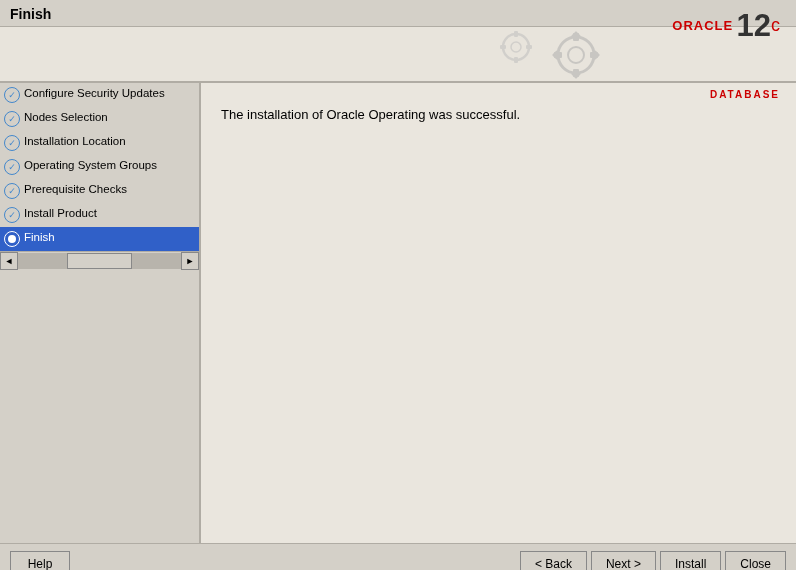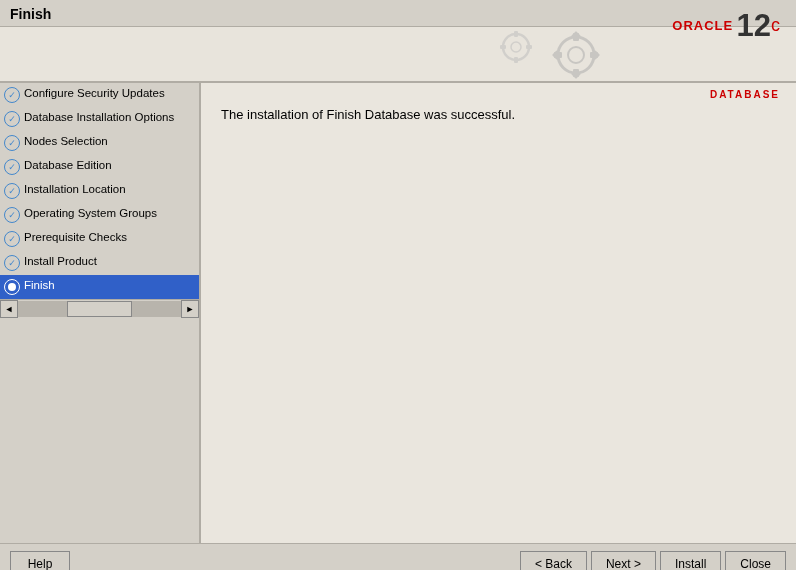--- a/index.html
+++ b/index.html
@@ -274,29 +274,21 @@
 
   <div class="sidebar">
     <div id="sidebar-items">
 
     <div class="sidebar-item">
           <div class="step-icon completed"></div>
           <span class="sidebar-item-label">Configure Security Updates</span>
         </div>
         <div class="sidebar-item">
           <div class="step-icon completed"></div>
-          <span class="sidebar-item-label">Database Installation Options</span>
-        </div>
-        <div class="sidebar-item">
-          <div class="step-icon completed"></div>
           <span class="sidebar-item-label">Nodes Selection</span>
-        </div>
-        <div class="sidebar-item">
-          <div class="step-icon completed"></div>
-          <span class="sidebar-item-label">Database Edition</span>
         </div>
         <div class="sidebar-item">
           <div class="step-icon completed"></div>
           <span class="sidebar-item-label">Installation Location</span>
         </div>
         <div class="sidebar-item">
           <div class="step-icon completed"></div>
           <span class="sidebar-item-label">Operating System Groups</span>
         </div>
         <div class="sidebar-item">
@@ -316,21 +308,21 @@
     <div class="sidebar-scrollbar">
       <div class="scroll-arrow">◄</div>
       <div class="scroll-track">
         <div class="scroll-thumb"></div>
       </div>
       <div class="scroll-arrow">►</div>
     </div>
   </div>
 
   <div class="content-area">
-    <p class="success-message">The installation of Finish Database  was successful.</p>
+    <p class="success-message">The installation of Oracle Operating  was successful.</p>
   </div>
 </div>
 
 <div class="bottom-bar">
   <button class="btn">Help</button>
   <div class="spacer"></div>
   <button class="btn">&lt; Back</button>
   <button class="btn btn-space">Next &gt;</button>
   <button class="btn btn-space">Install</button>
   <button class="btn btn-space">Close</button>

